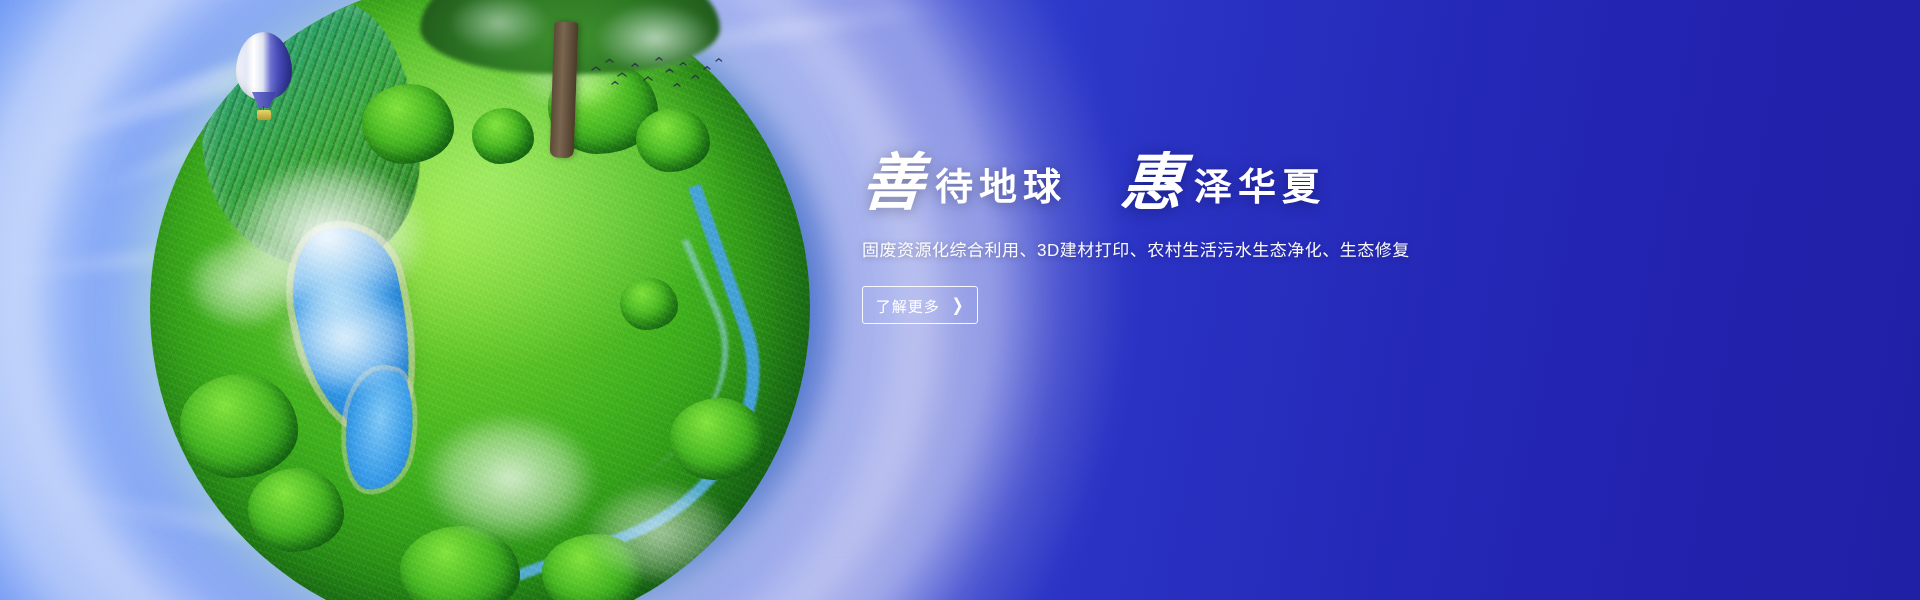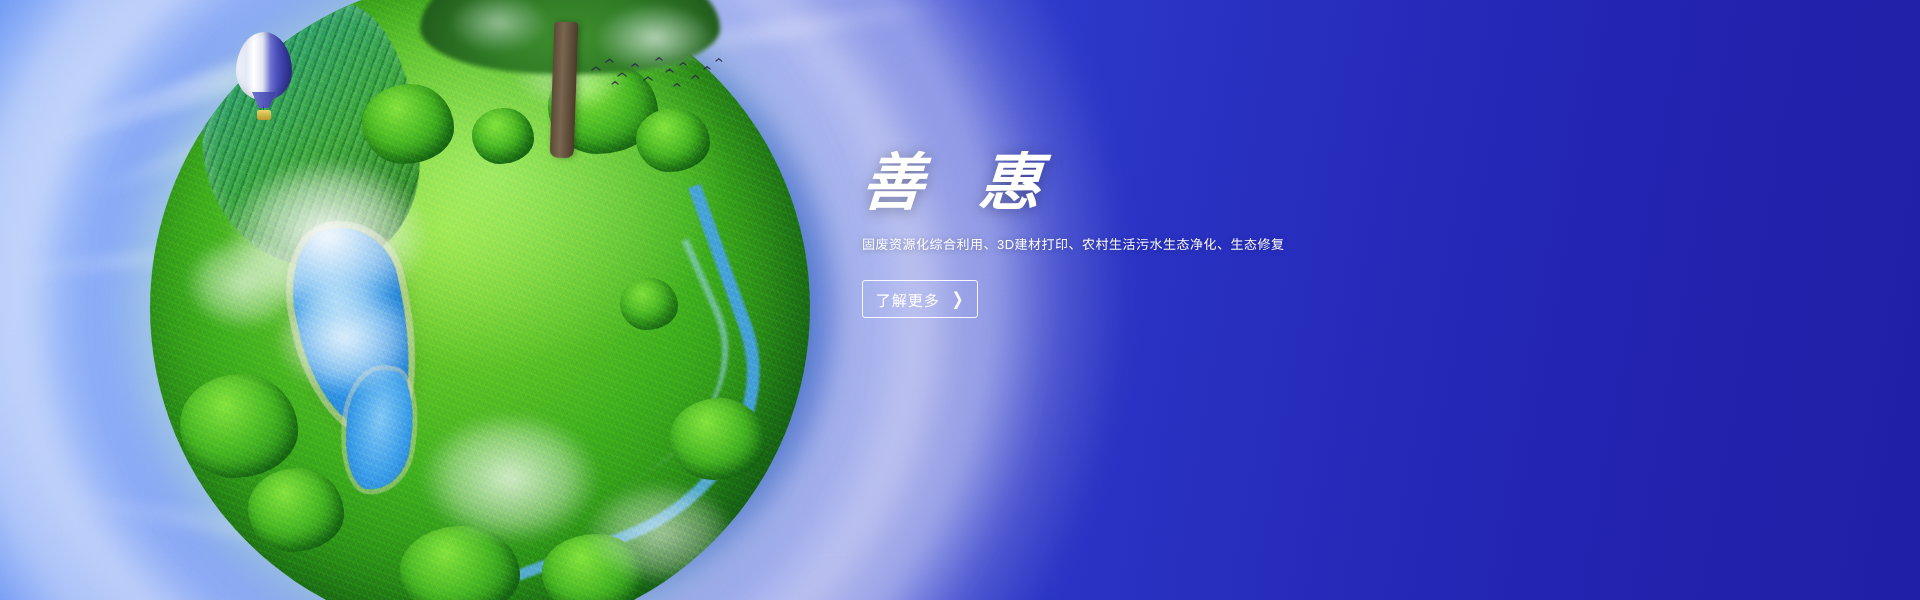--- a/index.html
+++ b/index.html
@@ -339,22 +339,22 @@
   .subtitle {
     margin-top: 22px;
     font-size: 26px;
     line-height: 30px;
     font-weight: 400;
     letter-spacing: 7px;
     white-space: nowrap;
     text-shadow: 0 1px 8px rgba(0,0,30,0.35);
   }
   .description {
-    margin-top: 20px;
-    font-size: 13px;
+    margin-top: 26px;
+    font-size: 17px;
     line-height: 22px;
     letter-spacing: 0.5px;
     white-space: nowrap;
     color: rgba(255,255,255,0.97);
     text-shadow: 0 1px 6px rgba(0,0,30,0.3);
   }
   .cta {
     display: inline-flex;
     align-items: center;
     justify-content: center;
@@ -452,22 +452,24 @@
       <path d="M128 9 l2.8 -2.2 l2.8 2.2"></path>
       <path d="M24 32 l3 -2.3 l3 2.3"></path>
       <path d="M86 34 l3 -2.3 l3 2.3"></path>
     </g>
   </svg>
 
   <div class="content">
 
     <div class="headline">
       <span class="hl-big">善</span>
+      <span class="hl-small">待地球</span>
       <span class="hl-gap"></span>
       <span class="hl-big">惠</span>
+      <span class="hl-small">泽华夏</span>
     </div>
 
 
     <div class="description">固废资源化综合利用、3D建材打印、农村生活污水生态净化、生态修复</div>
 
     <button class="cta">
       <span>了解更多</span>
       <span class="cta-chevron">❯</span>
     </button>
 

